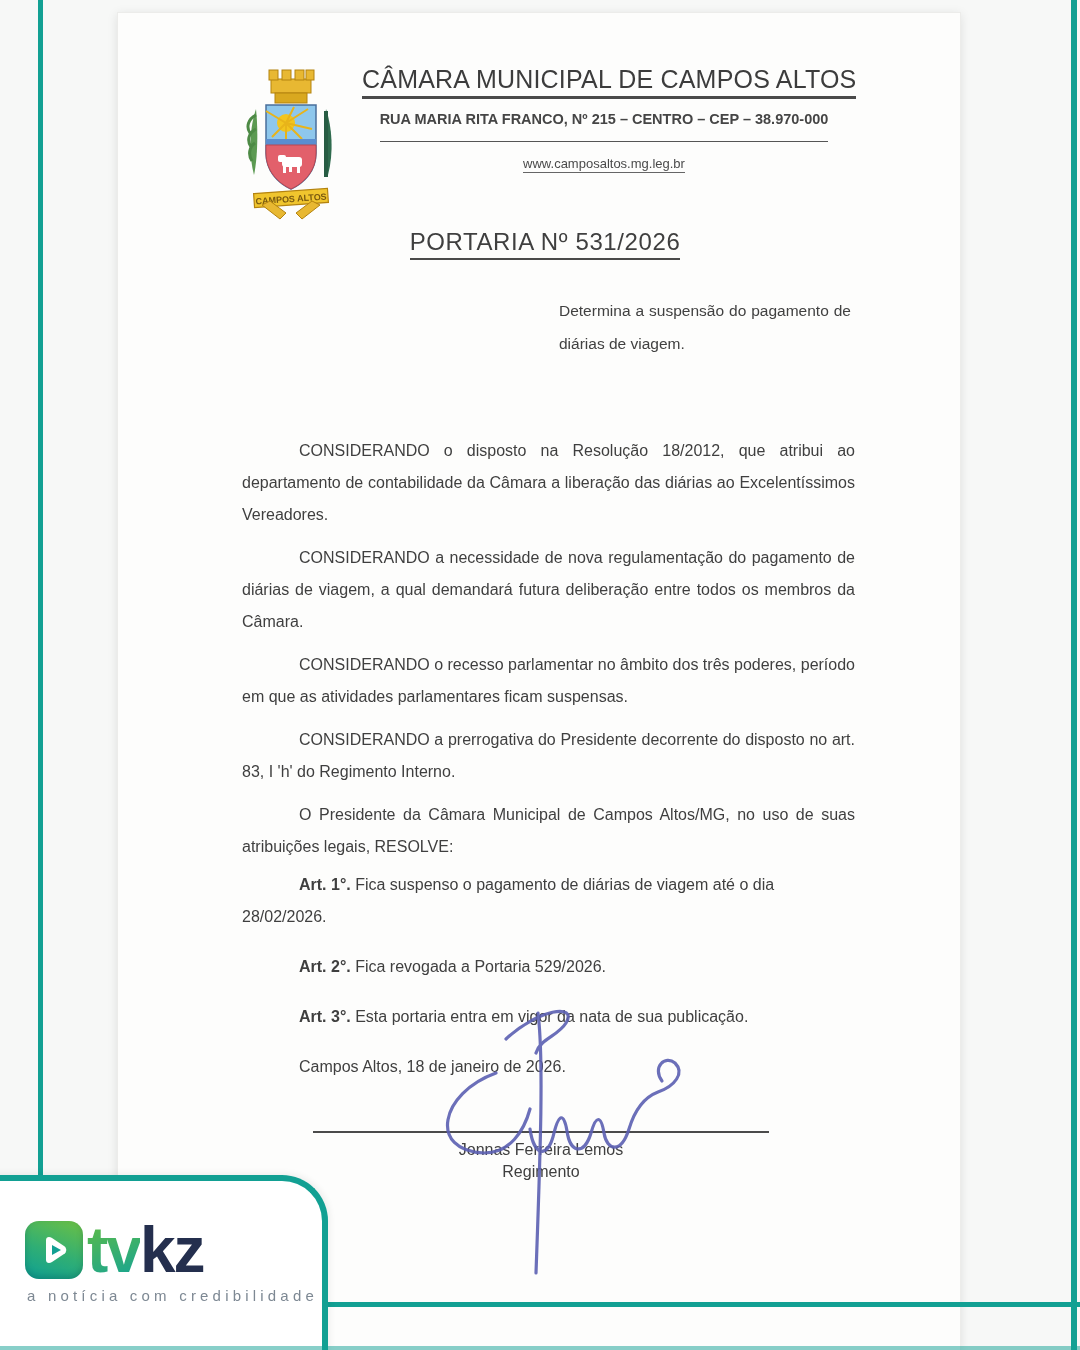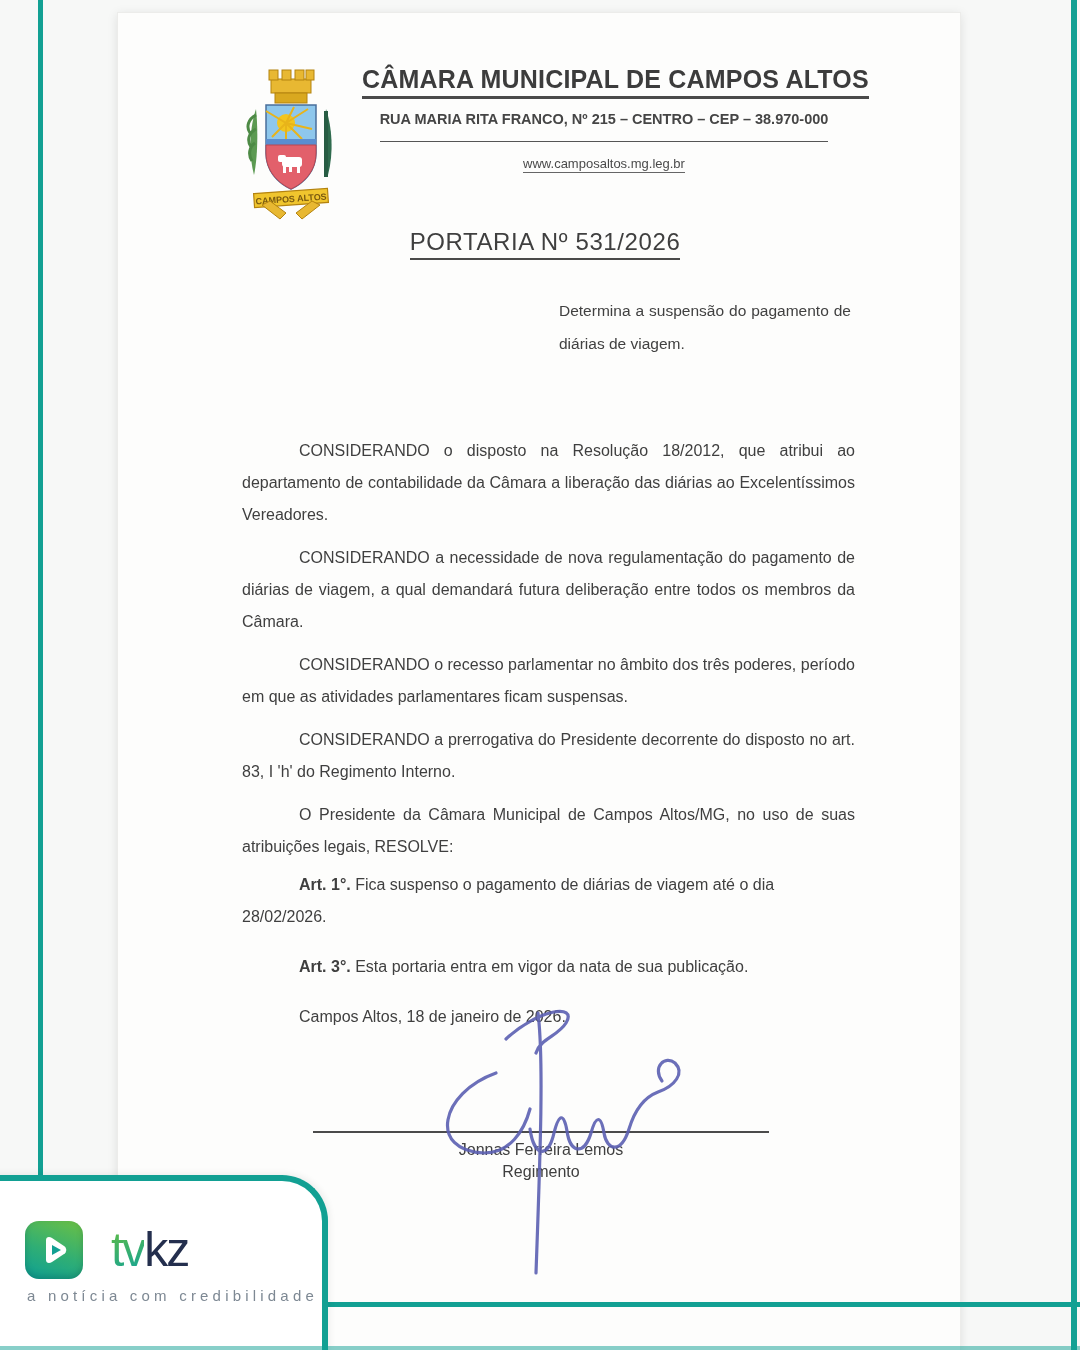--- a/index.html
+++ b/index.html
@@ -8,21 +8,21 @@
 
   
   .paper{position:absolute;left:117px;top:12px;width:842px;height:1338px;
          background:#fdfdfc;border:1px solid #ececea;border-bottom:none;
          box-shadow:0 2px 10px rgba(0,0,0,0.10);z-index:2;}
   .scan-text{color:#414141;}
 
   .crest{position:absolute;left:124px;top:54px;width:98px;height:156px;}
 
   .org-header{position:absolute;left:244px;top:52px;width:484px;text-align:center;}
-  .org-name{display:inline-block;font-size:25px;font-weight:bold;color:#3c3c3c;
+  .org-name{display:inline-block;font-size:25px;font-weight:normal;color:#3c3c3c;
             letter-spacing:0.2px;border-bottom:3px solid #4a4a4a;padding-bottom:2px;white-space:nowrap;}
   .org-address{margin-top:11px;}
   .org-address span{display:inline-block;font-size:14.5px;font-weight:bold;color:#454545;
             border-bottom:1.5px solid #555;padding-bottom:14px;white-space:nowrap;}
   .org-site{margin-top:12px;}
   .org-site span{display:inline-block;font-size:13px;color:#4a4a4a;
             border-bottom:1.2px solid #666;padding-bottom:1px;text-align:right;}
 
   .doc-title{position:absolute;left:0;top:215px;width:854px;text-align:center;}
   .doc-title span{display:inline-block;font-size:24px;color:#3f3f3f;letter-spacing:0.6px;
@@ -53,21 +53,21 @@
 
   
   .logo-box{position:absolute;left:-30px;top:1175px;width:352px;height:230px;background:#ffffff;
             border-top:6px solid #12a093;border-right:6px solid #12a093;
             border-radius:0 46px 0 0;z-index:25;box-shadow:2px -2px 6px rgba(0,0,0,0.06);}
   .logo-row{display:flex;align-items:center;padding:40px 0 0 55px;}
   .logo-icon{width:58px;height:58px;border-radius:14px;flex:0 0 auto;
              background:linear-gradient(200deg,#6cc044 0%,#2fae75 55%,#0d9f95 100%);
              display:flex;align-items:center;justify-content:center;
              box-shadow:inset 0 -3px 6px rgba(0,60,55,0.25);}
-  .logo-word{margin-left:28px;font-size:48px;font-weight:normal;letter-spacing:-2px;line-height:58px;}
+  .logo-word{margin-left:4px;font-size:64px;font-weight:bold;letter-spacing:-2px;line-height:58px;}
   .logo-tv{background:linear-gradient(160deg,#5ebb45 10%,#16a494 90%);
            -webkit-background-clip:text;background-clip:text;color:transparent;}
   .logo-kz{color:#242f4e;}
   .logo-tagline{padding:8px 0 0 57px;font-size:15px;letter-spacing:4.2px;color:#7d8893;white-space:nowrap;}
 </style>
 </head>
 <body>
 
 <div class="canvas">
 
@@ -129,20 +129,21 @@
 
     <div class="epigraph scan-text">Determina a suspensão do pagamento de diárias de viagem.</div>
 
     <div class="doc-body">
       <p>CONSIDERANDO o disposto na Resolução 18/2012, que atribui ao departamento de contabilidade da Câmara a liberação das diárias ao Excelentíssimos Vereadores.</p>
       <p>CONSIDERANDO a necessidade de nova regulamentação do pagamento de diárias de viagem, a qual demandará futura deliberação entre todos os membros da Câmara.</p>
       <p>CONSIDERANDO o recesso parlamentar no âmbito dos três poderes, período em que as atividades parlamentares ficam suspensas.</p>
       <p>CONSIDERANDO a prerrogativa do Presidente decorrente do disposto no art. 83, I 'h' do Regimento Interno.</p>
       <p class="resolve">O Presidente da Câmara Municipal de Campos Altos/MG, no uso de suas atribuições legais, RESOLVE:</p>
       <p class="art"><b>Art. 1°.</b><span> Fica suspenso o pagamento de diárias de viagem até o dia 28/02/2026.</span></p>
+      <p class="art"><b>Art. 2°.</b><span> Fica revogada a Portaria 529/2026.</span></p>
       <p class="art"><b>Art. 3°.</b><span> Esta portaria entra em vigor da nata de sua publicação.</span></p>
       <p class="dateline">Campos Altos, 18 de janeiro de 2026.</p>
     </div>
 
     <svg class="sig-svg" viewBox="0 0 380 285">
       <g fill="none" stroke="#5c60b2" stroke-width="3.2" stroke-linecap="round" opacity="0.9">
         <path d="M118,38 C150,8 190,2 178,22 C170,35 152,38 148,52"></path>
         <path d="M150,12 C156,60 152,160 148,272"></path>
         <path d="M108,72 C52,92 40,150 96,152 C122,152 136,130 142,108"></path>
         <path d="M142,128 C146,156 160,158 166,132 C171,112 176,112 179,130 C182,152 196,155 203,132 C208,114 213,114 216,132 C219,150 233,153 241,128 C247,108 257,96 270,91 C287,85 297,72 287,62 C277,54 264,66 274,80"></path>

